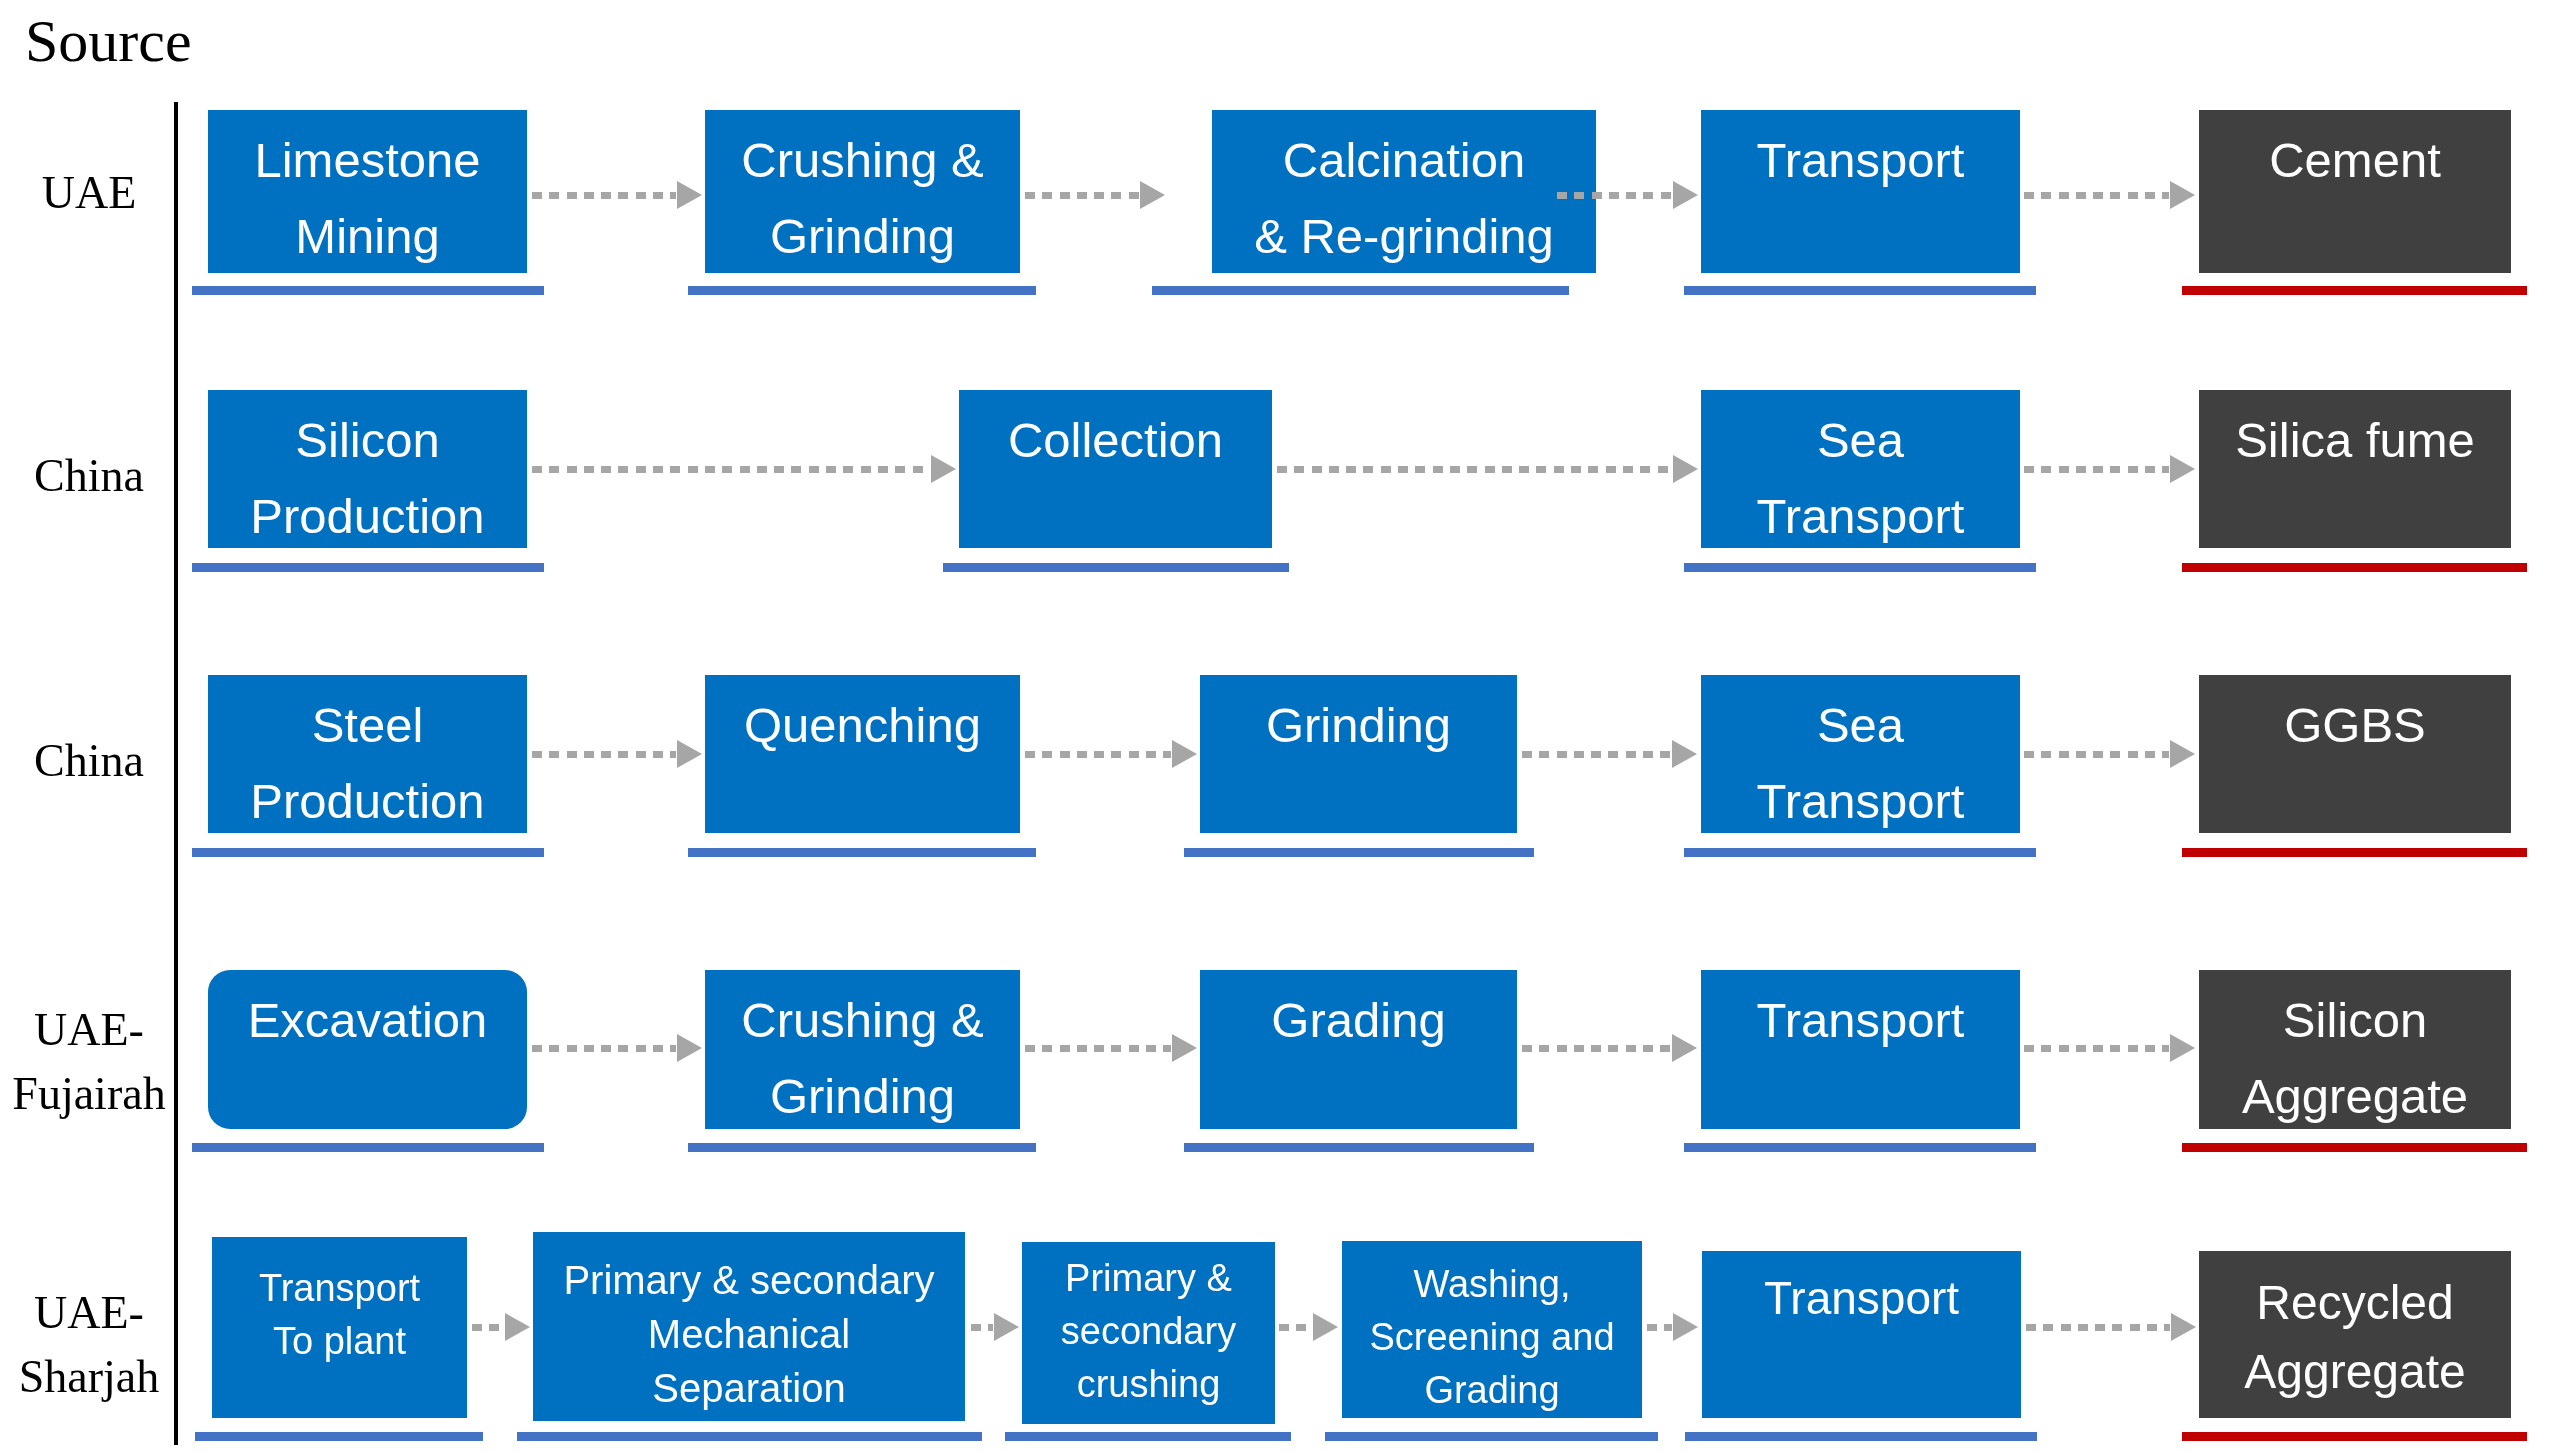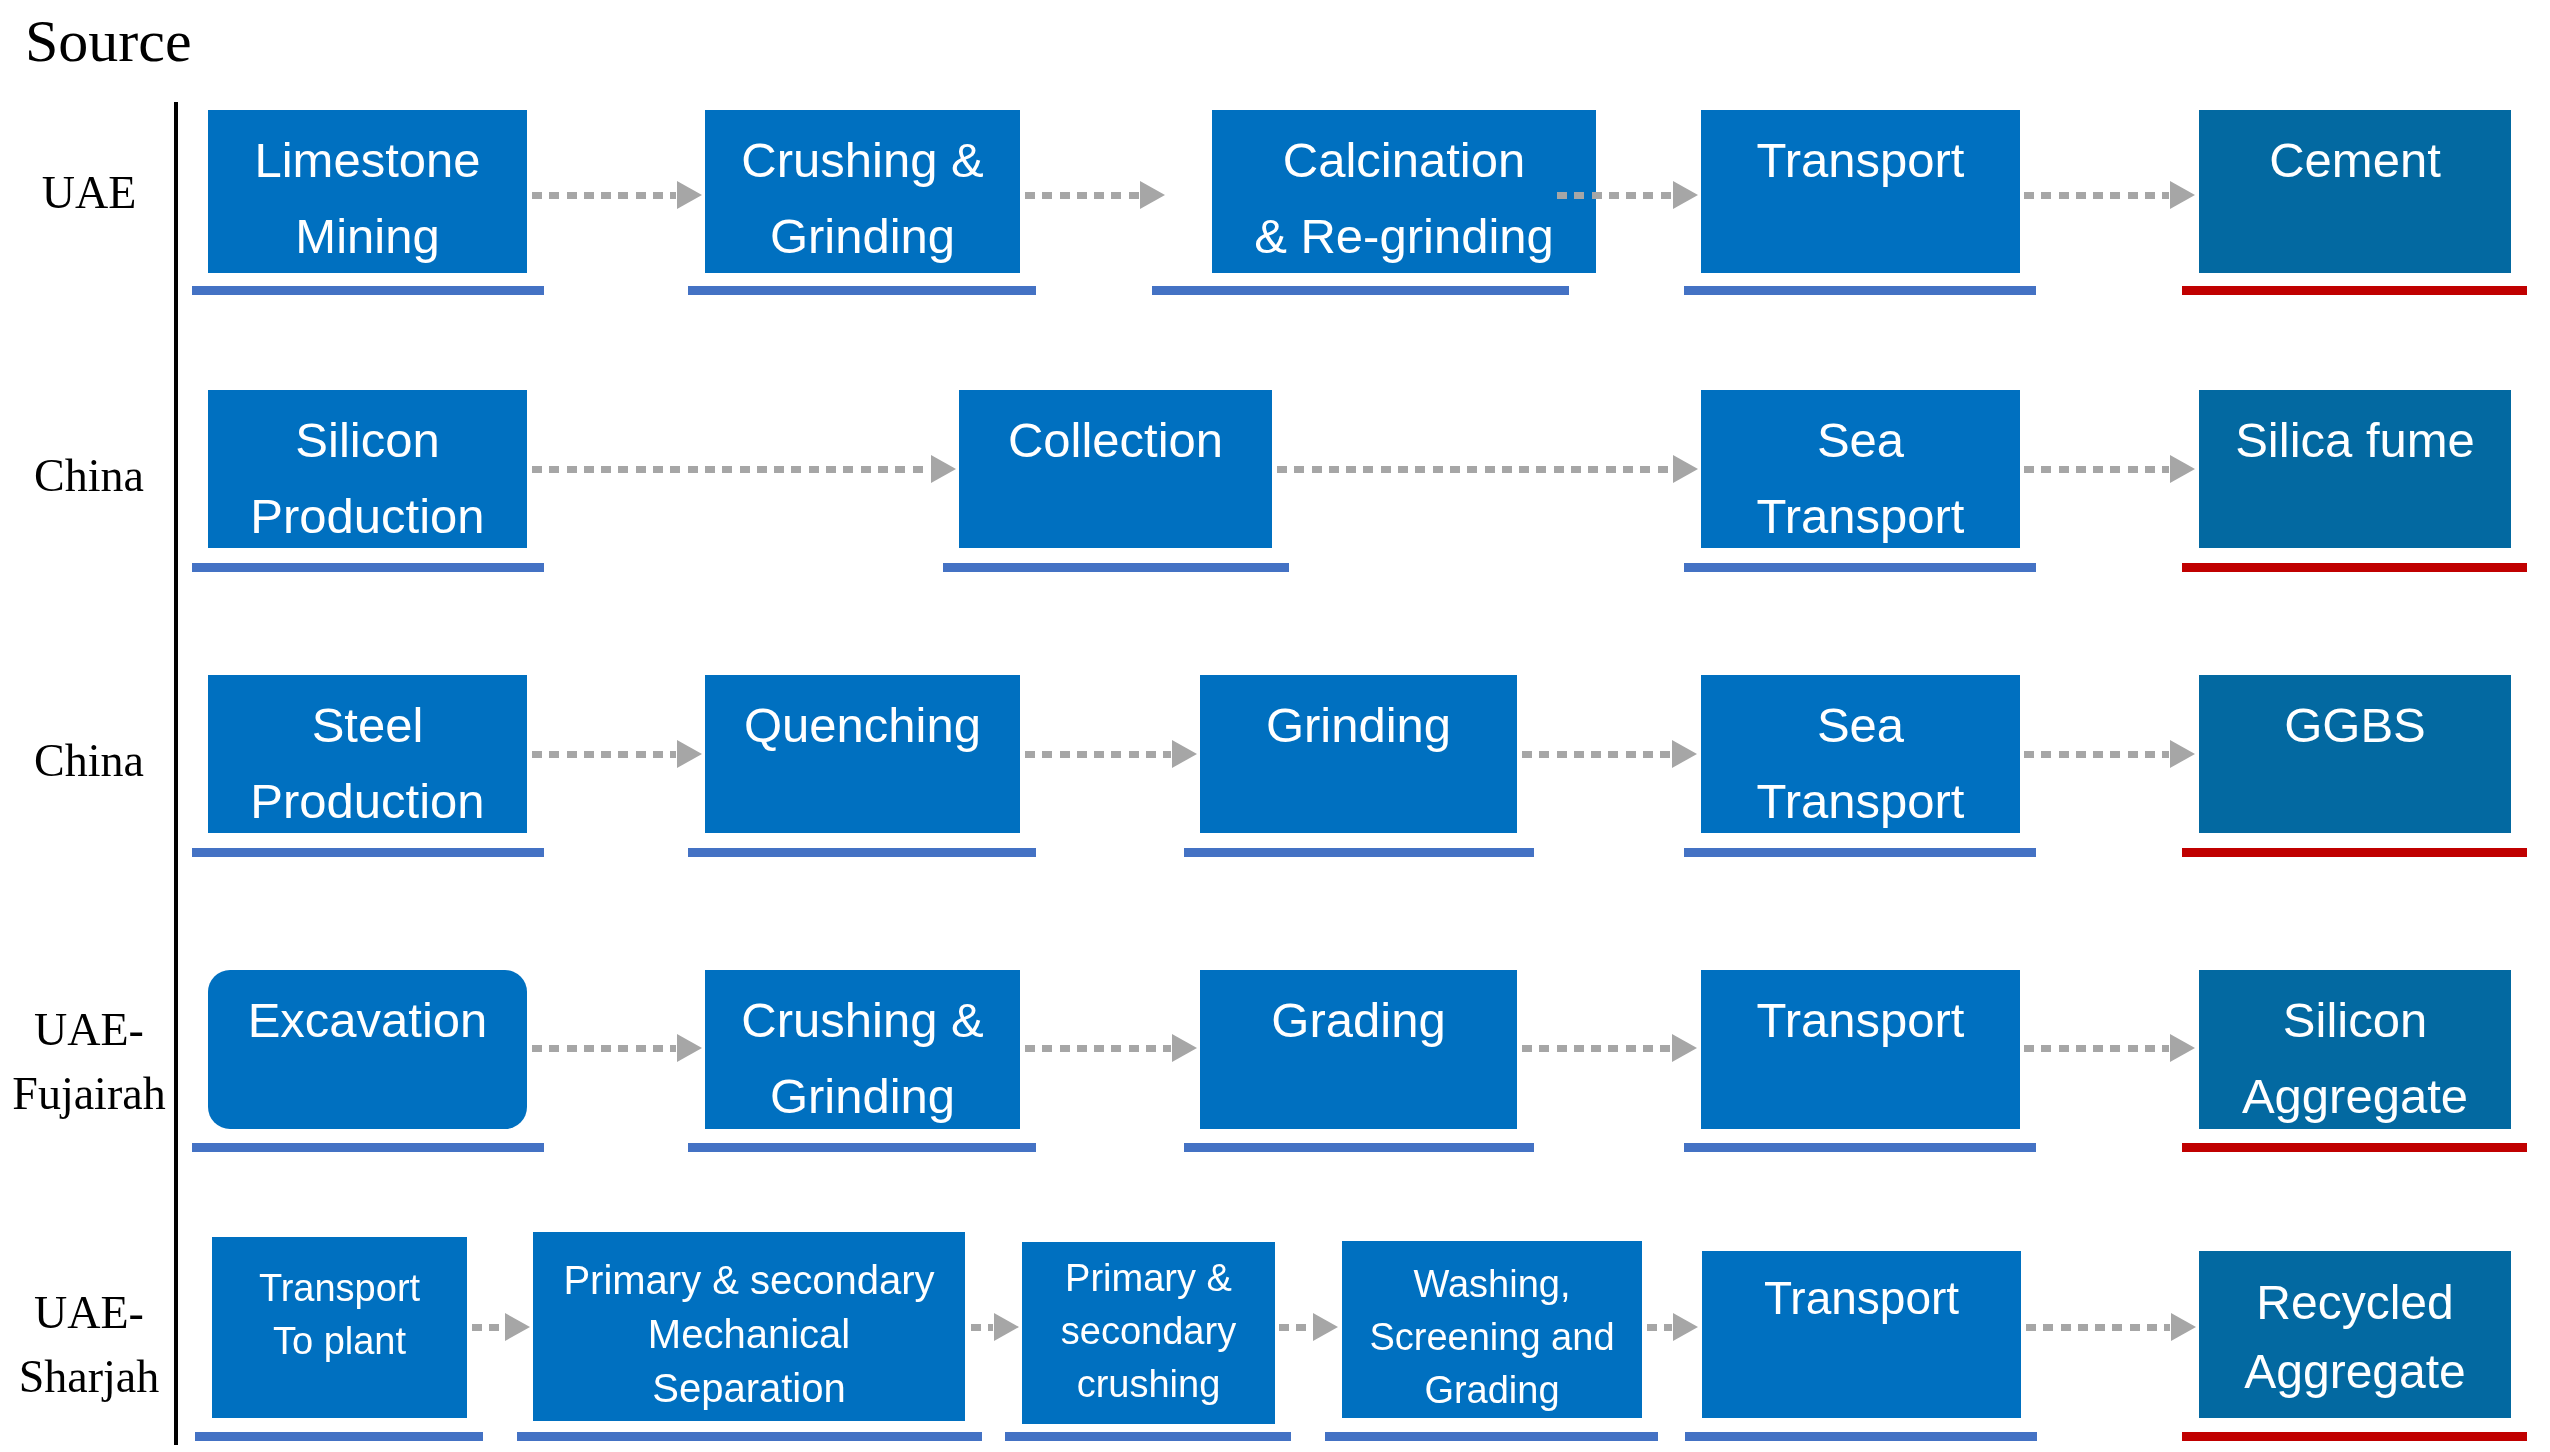--- a/index.html
+++ b/index.html
@@ -7,21 +7,21 @@
           font-family:"Liberation Sans","DejaVu Sans",sans-serif;}
   .title{position:absolute;left:25px;top:6.6px;font-family:"Liberation Serif","DejaVu Serif",serif;
          font-size:60px;color:#000;}
   .vline{position:absolute;left:174px;top:102px;width:4.1px;height:1343px;background:#000;}
   .src{position:absolute;left:0;width:178px;text-align:center;color:#000;
        font-family:"Liberation Serif","DejaVu Serif",serif;font-size:46px;line-height:53px;
        white-space:pre-line;}
   .src.two{line-height:64px;}
   .box{position:absolute;background:#0070C0;color:#fff;text-align:center;white-space:pre-line;
        box-sizing:border-box;}
-  .box.red{background:#0369a1;}
+  .box.red{background:#404040;}
   .r14{font-size:49px;line-height:76px;padding-top:11.5px;}
   .r5a{font-size:38px;line-height:53px;padding-top:25px;}
   .r5b{font-size:40px;line-height:54px;padding-top:21.4px;}
   .r5c{font-size:38px;line-height:53px;padding-top:10px;}
   .r5d{font-size:38px;line-height:53px;padding-top:16.5px;}
   .r5e{font-size:46px;line-height:74px;padding-top:10px;}
   .r5f{font-size:48px;line-height:69px;padding-top:16.5px;}
   .ul{position:absolute;height:9px;}
   .ul.blue{background:#4472C4;}
   .ul.red{background:#C00000;}

